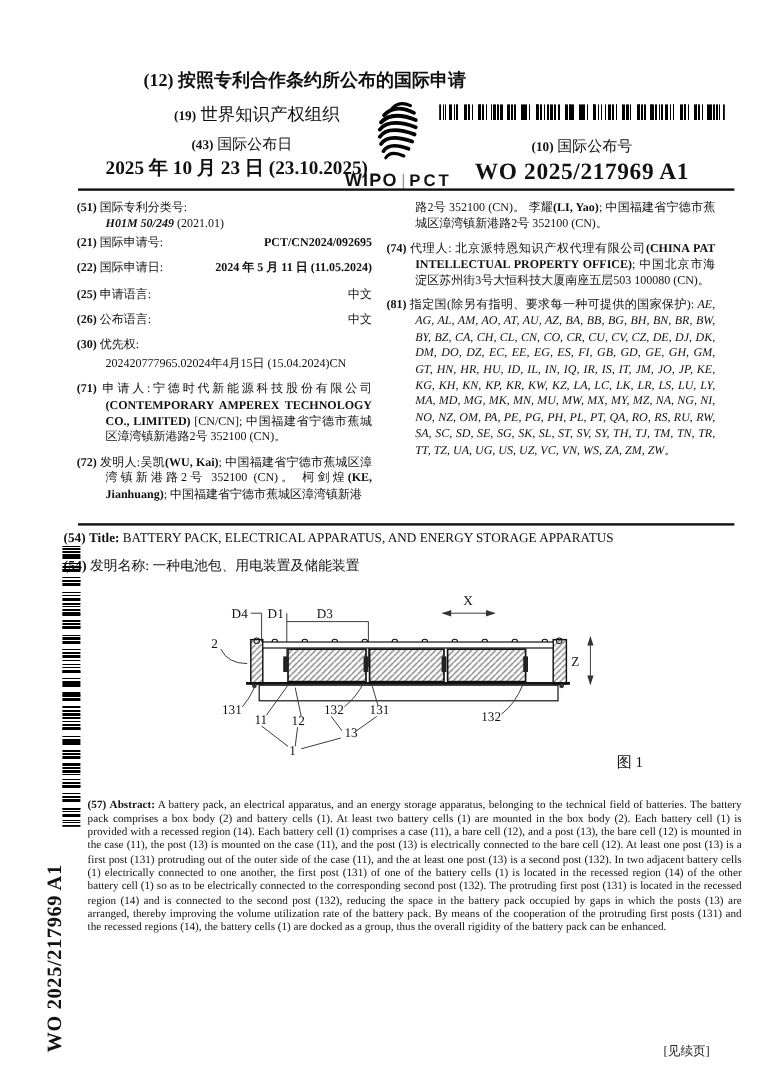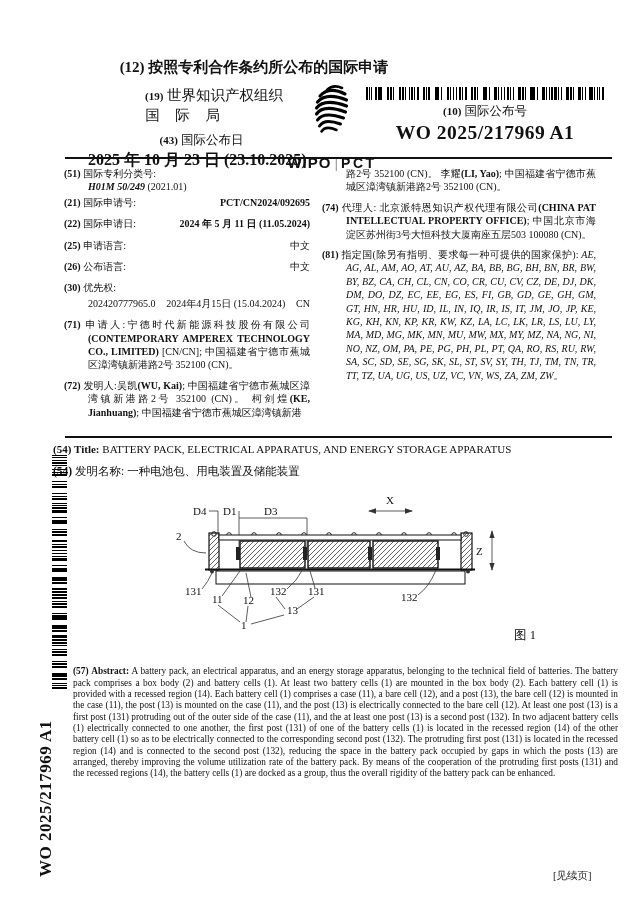--- a/index.html
+++ b/index.html
@@ -18,50 +18,50 @@
   .line12{left:0;top:58px;width:508px;text-align:center;font-size:15px;font-weight:bold;}
   .hdr-left{left:88px;top:86px;width:195px;text-align:center;}
   .hdr-left .l1{font-size:14.5px;text-align:right;}
   .hdr-left .l1 .num{font-size:11px;}
   .hdr-left .l2{font-size:14.5px;letter-spacing:6px;margin-top:1px;}
   .hdr-left .l3{font-size:12.5px;margin-top:7px;}
   .hdr-left .l3 .num{font-size:11px;padding-left:32px;}
   .hdr-left .l4{font-size:16px;font-weight:bold;margin-top:1px;white-space:nowrap;}
   .logo-block{left:276px;top:84px;width:112px;text-align:center;}
   .logo-block svg{display:block;margin:0 auto;}
-  .wipo-line{margin-top:14px;white-space:nowrap;}
+  .wipo-line{margin-top:2px;white-space:nowrap;}
   .wipo-line .wipo{font-family:"Liberation Sans","DejaVu Sans",sans-serif;font-weight:bold;font-size:15px;letter-spacing:1px;}
   .wipo-line .sep{color:#9a9a9a;font-size:14px;margin:0 3px;font-family:"Liberation Sans",sans-serif;}
   .wipo-line .pct{font-family:"Liberation Sans","DejaVu Sans",sans-serif;font-weight:bold;font-size:14px;letter-spacing:2.5px;}
   .hdr-right{left:358px;top:87px;width:254px;text-align:center;}
   .barcode-h{
     width:238px;height:13px;margin:0 auto;
     background-image:
       repeating-linear-gradient(90deg,#000 0px,#000 1.5px,transparent 1.5px,transparent 3px,#000 3px,#000 4px,transparent 4px,transparent 8.5px,#000 8.5px,#000 11px,transparent 11px,transparent 12px),
       repeating-linear-gradient(90deg,transparent 0px,transparent 5px,#000 5px,#000 6px,transparent 6px,transparent 14px,#000 14px,#000 15.5px,transparent 15.5px,transparent 19px);
   }
-  .pubno-label{font-size:12.5px;margin-top:3px;}
+  .pubno-label{font-size:12.5px;margin-top:14px;}
   .pubno-label .num{font-size:11px;}
   .pubno-value{font-size:19.5px;font-weight:bold;margin-top:2px;letter-spacing:.5px;white-space:nowrap;}
 
   .rule{left:65px;width:547px;height:0;border-top:2px solid #111;}
   .rule1{top:157px;}
   .rule2{top:436px;}
 
   
   .biblio{left:64px;top:167px;width:532px;display:flex;gap:12px;font-size:10px;line-height:13.4px;}
   .colL{width:246px;}
   .colR{width:274px;}
   .entry{margin:0 0 7px 0;padding-left:24px;text-indent:-24px;text-align:justify;}
   .entry.tight{margin-bottom:2px;}
   .noindent{padding-left:24px;text-indent:0;}
   .row{display:flex;justify-content:space-between;margin:0 0 8px 0;}
   .row .lead{white-space:nowrap;text-align:right;}
   .row .val{text-align:left;}
-  .prio-row{display:flex;justify-content:space-between;padding-left:24px;margin:0 0 8px 0;}
+  .prio-row{display:flex;padding-left:24px;margin:0 0 8px 0;}
 
   
   .title-en{left:53px;top:443px;width:560px;font-size:11px;}
   .title-zh{left:53px;top:464px;width:560px;font-size:11.5px;}
 
   
   .figure{left:88px;top:492px;width:480px;height:165px;}
   .flab{font:11px "Liberation Serif","DejaVu Serif",serif;fill:#111;}
   .fcap{font:12.5px "Liberation Serif","DejaVu Serif",serif;fill:#111;}
   .fl{stroke:#333;stroke-width:.8;fill:none;}
@@ -85,21 +85,20 @@
 </style>
 </head>
 <body>
 
 <div>
 
   <div class="abs line12">(12) 按照专利合作条约所公布的国际申请</div>
 
   <div class="abs hdr-left">
     <div class="l1"><span class="num">(19)</span> <span>世界知识产权组织</span></div>
-    <div class="l2">国 际 局</div>
     <div class="l3"><span class="num">(43)</span> <span>国际公布日</span></div>
     <div class="l4">2025 年 10 月 23 日 (23.10.2025)</div>
   </div>
 
   <div class="abs logo-block">
     <span>
       <svg width="40" height="56" viewBox="0 0 40 56" aria-hidden="true">
         <g stroke="#000" fill="none" stroke-linecap="round">
           <path d="M30 4  q-9 -4 -15 2" stroke-width="2.6"></path>
           <path d="M33 10 q-16 -8 -25 2" stroke-width="3.1"></path>

